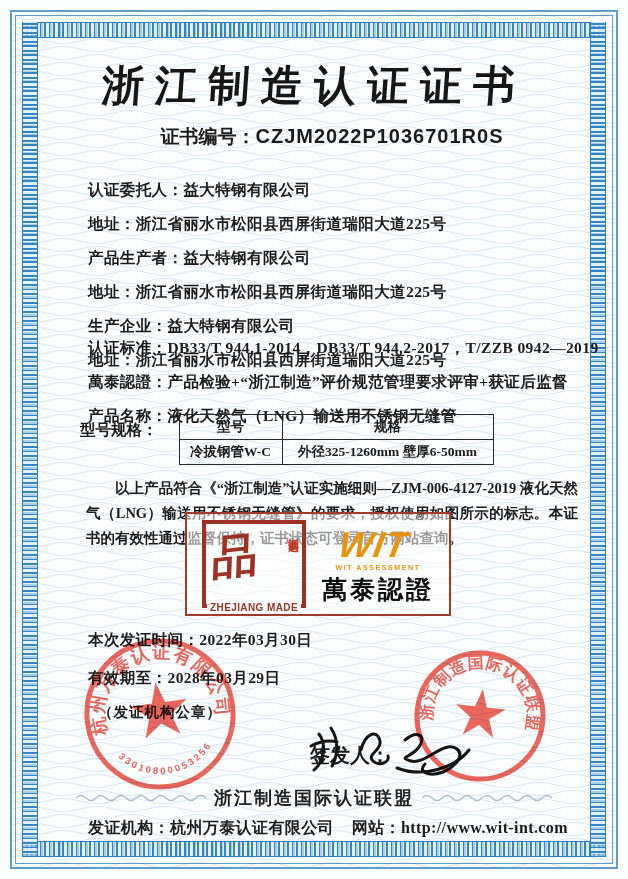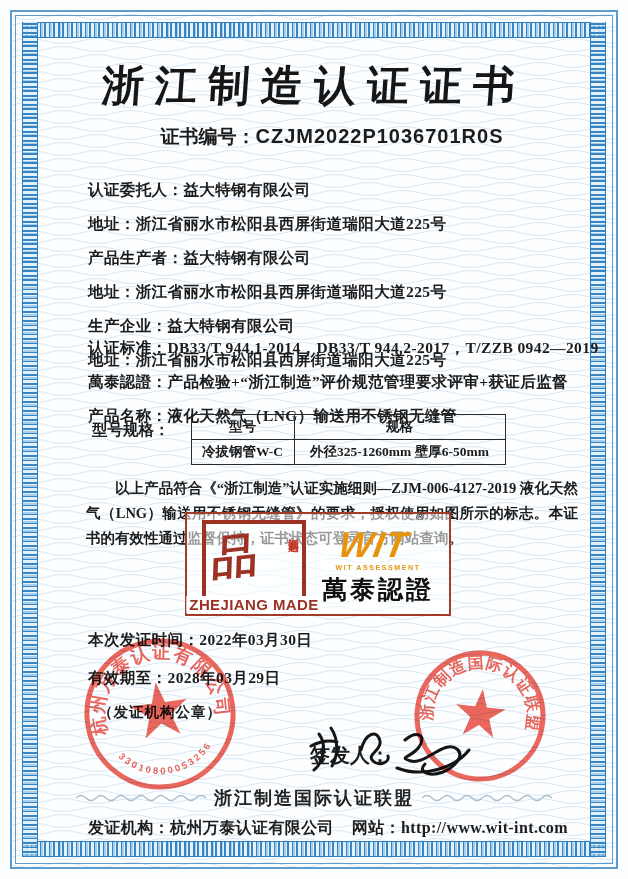--- a/index.html
+++ b/index.html
@@ -40,42 +40,42 @@
   .certno .lab{font-size:19px;}
   .certno .val{font-size:20px;font-family:"Liberation Sans","DejaVu Sans",sans-serif;letter-spacing:1px;}
 
   .block{position:absolute;left:88px;right:50px;}
   .line{font-size:15.5px;font-weight:700;letter-spacing:.4px;white-space:nowrap;}
   .parties .line{margin-bottom:13px;}
   .details .line{margin-bottom:13px;}
   .parties{top:164px;margin-top:16px;}
   .details{top:338px;}
 
-  .specrow{position:absolute;top:414px;left:92px;}
+  .specrow{position:absolute;top:414px;left:80px;}
   .spec-label{font-size:15.5px;font-weight:700;float:left;margin-top:6px;}
   table.spec{border-collapse:collapse;margin-left:21px;float:left;}
   table.spec th,table.spec td{border:1.5px solid #2a2a2a;font-size:13.5px;font-weight:700;
     text-align:center;padding:2px 10px;height:20px;white-space:nowrap;background:rgba(255,255,255,.0);}
   table.spec th:first-child,table.spec td:first-child{min-width:82px;}
   table.spec th:last-child,table.spec td:last-child{min-width:190px;}
 
   .statement{position:absolute;top:460px;left:70px;width:492px;
     font-size:14.5px;font-weight:700;line-height:25px;text-indent:2em;text-align:justify;margin:16px;}
 
   
   .logobox{position:absolute;top:512px;left:185px;width:262px;height:100px;
     border:2px solid #a33b28;background:rgba(255,255,255,.55);
     display:flex;align-items:center;justify-content:center;gap:16px;}
   .zjlogo{position:relative;width:96px;height:80px;border:4px solid #9c3124;}
   .zj-glyph{position:absolute;left:6px;top:2px;font-size:46px;font-weight:900;color:#9c3124;
     transform:rotate(-6deg) skewX(-8deg);font-family:"DejaVu Serif",serif;}
   .zj-vert{position:absolute;right:2px;top:6px;writing-mode:vertical-rl;font-size:10.5px;
     font-weight:700;color:#c23b2a;letter-spacing:1px;}
   .zj-caption{position:absolute;left:50%;bottom:-9px;transform:translateX(-50%);
-    background:#fff;padding:0 3px;font-size:15px;font-weight:900;color:#9c3124;
+    background:#fff;padding:0 3px;font-size:10px;font-weight:900;color:#9c3124;
     font-family:"Liberation Sans",sans-serif;white-space:nowrap;letter-spacing:.4px;}
   .witlogo{display:flex;flex-direction:column;align-items:center;line-height:1;}
   .wit-mark{font-family:"Liberation Sans","DejaVu Sans",sans-serif;font-weight:900;
     font-style:italic;font-size:36px;color:#e8930e;letter-spacing:1px;transform:skewX(-10deg);}
   .wit-reg{font-size:11px;color:#4a4a4a;vertical-align:top;font-style:normal;position:relative;top:-16px;left:3px;}
   .wit-sub{font-size:7px;color:#e8930e;letter-spacing:1.6px;font-weight:700;
     font-family:"Liberation Sans",sans-serif;margin-top:1px;}
   .wit-name{font-size:25px;font-weight:900;color:#101010;letter-spacing:3px;margin-top:6px;}
 
   .issue1{position:absolute;top:630px;left:88px;}

